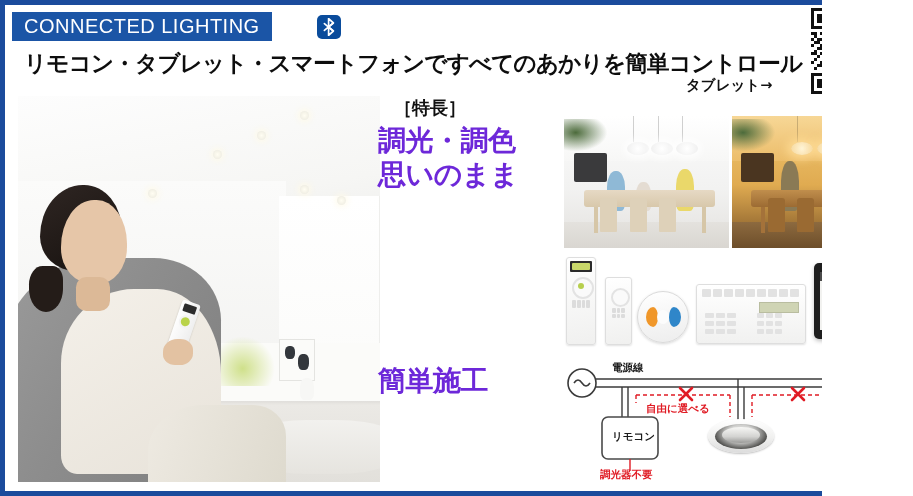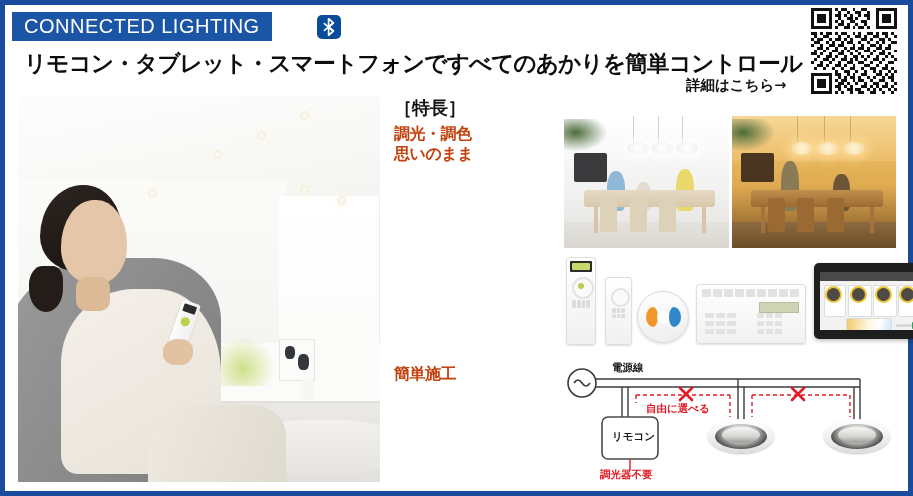--- a/index.html
+++ b/index.html
@@ -1,17 +1,17 @@
 <!DOCTYPE html>
 <html><head>
 <meta charset="utf-8">
 <style>
   html,body{margin:0;padding:0;background:#ffffff;}
   body{font-family:"Liberation Sans","DejaVu Sans",sans-serif;}
-  #page{position:relative;width:913px;height:496px;overflow:hidden;background:#fff;box-sizing:border-box;}
+  #page{position:relative;width:822px;height:496px;overflow:hidden;background:#fff;box-sizing:border-box;}
   .frame{position:absolute;left:0;top:0;width:913px;height:496px;box-sizing:border-box;border:4px solid #1b4b9c;background:#fff;}
   .frame-inner{position:absolute;left:4px;top:4px;width:905px;height:488px;box-sizing:border-box;border:1px solid #1b4b9c;background:#fff;}
 
   
   .hdr{position:absolute;left:12px;top:10px;width:880px;height:80px;}
   .banner{position:absolute;left:0;top:2px;height:29px;background:#1b55a6;display:flex;align-items:center;padding:0 12px;box-sizing:border-box;}
   .banner-txt{color:#fff;font-size:20px;letter-spacing:.5px;font-weight:400;white-space:nowrap;}
   .bt-lockup{position:absolute;left:305px;top:2px;height:29px;display:flex;align-items:center;gap:5px;}
   .bt-badge{width:24px;height:24px;border-radius:5px;background:#0a4c9c;position:relative;flex:0 0 auto;}
   .bt-badge svg{position:absolute;left:5px;top:3px;}
@@ -44,21 +44,21 @@
   .hero .remote .scr{position:absolute;left:3px;top:3px;width:13px;height:8px;background:#2c2c2c;border-radius:1px;}
   .hero .remote .btn{position:absolute;left:5px;top:16px;width:9px;height:9px;border-radius:50%;background:#b9d34a;box-shadow:0 0 0 2px #f3f3f3;}
   .hero .hand{position:absolute;left:40%;top:63%;width:30px;height:26px;background:#e3c2a2;border-radius:48% 42% 44% 40%;}
   .hero .plant{position:absolute;left:56%;top:60%;width:54px;height:58px;background:radial-gradient(circle at 40% 70%,#cfe08a 0%,rgba(207,224,138,0) 62%);}
   .hero .vase{position:absolute;left:78%;top:73%;width:14px;height:22px;background:#f7f7f5;border-radius:40% 40% 30% 30%;}
   .hero .frameart{position:absolute;left:72%;top:63%;width:34px;height:40px;background:#fbfbf9;border:1px solid #e4e4e1;}
   .hero .frameart i{position:absolute;background:#33373c;border-radius:40%;}
 
   
   .feat-label{position:absolute;left:394px;top:96px;font-size:18px;font-weight:bold;color:#111;font-family:"DejaVu Sans",sans-serif;}
-  .feat{position:absolute;left:394px;font-size:16px;font-weight:bold;color:#c2410c;line-height:1.22;letter-spacing:-.5px;font-family:"DejaVu Sans",sans-serif;white-space:nowrap;}
+  .feat{position:absolute;left:378px;font-size:28px;font-weight:bold;color:#6d28d9;line-height:1.22;letter-spacing:-.5px;font-family:"DejaVu Sans",sans-serif;white-space:nowrap;}
   .feat.f1{top:124px;}
   .feat.f2{top:255px;}
   .feat.f3{top:364px;}
 
   
   .rooms{position:absolute;left:564px;top:116px;width:332px;height:132px;display:flex;gap:3px;}
   .room{position:relative;flex:1;overflow:hidden;}
   .room.cool{background:linear-gradient(180deg,#fbfbfb 0%,#f2f2f1 55%,#e3e1de 100%);}
   .room.warm{background:linear-gradient(180deg,#f0c873 0%,#e0ab51 52%,#7a5326 100%);}
   .room .rceil{position:absolute;left:0;top:0;width:100%;height:34%;}
@@ -139,21 +139,21 @@
       <span class="bt-badge">
         <svg width="14" height="18" viewBox="0 0 14 18" aria-hidden="true">
           <path d="M6.6 0.6 L11.4 5.0 L6.6 9.0 L6.6 0.6 Z M6.6 9.0 L11.4 13.0 L6.6 17.4 L6.6 9.0 Z" fill="none" stroke="#ffffff" stroke-width="1.7" stroke-linejoin="round"></path>
           <path d="M2.4 5.6 L11.0 12.8 M2.4 12.4 L11.0 5.2" stroke="#ffffff" stroke-width="1.7" stroke-linecap="round"></path>
         </svg>
       </span>
     </div>
     <div class="subtitle">リモコン・タブレット・スマートフォンですべてのあかりを簡単コントロール</div>
   </div>
 
-  <div class="qr-cap">詳細はこちら→</div>
+  <div class="qr-cap">タブレット→</div>
   <div class="qr-wrap">
     <svg width="86" height="86" viewBox="0 0 29 29" shape-rendering="crispEdges" aria-hidden="true">
       <rect width="29" height="29" fill="#ffffff"></rect>
       <g fill="#111111">
         <rect x="0" y="0" width="7" height="1"></rect>
           <rect x="0" y="6" width="7" height="1"></rect>
         <rect x="0" y="0" width="1" height="7"></rect>
           <rect x="6" y="0" width="1" height="7"></rect>
         <rect x="2" y="2" width="3" height="3"></rect>
         <rect x="22" y="0" width="7" height="1"></rect>

